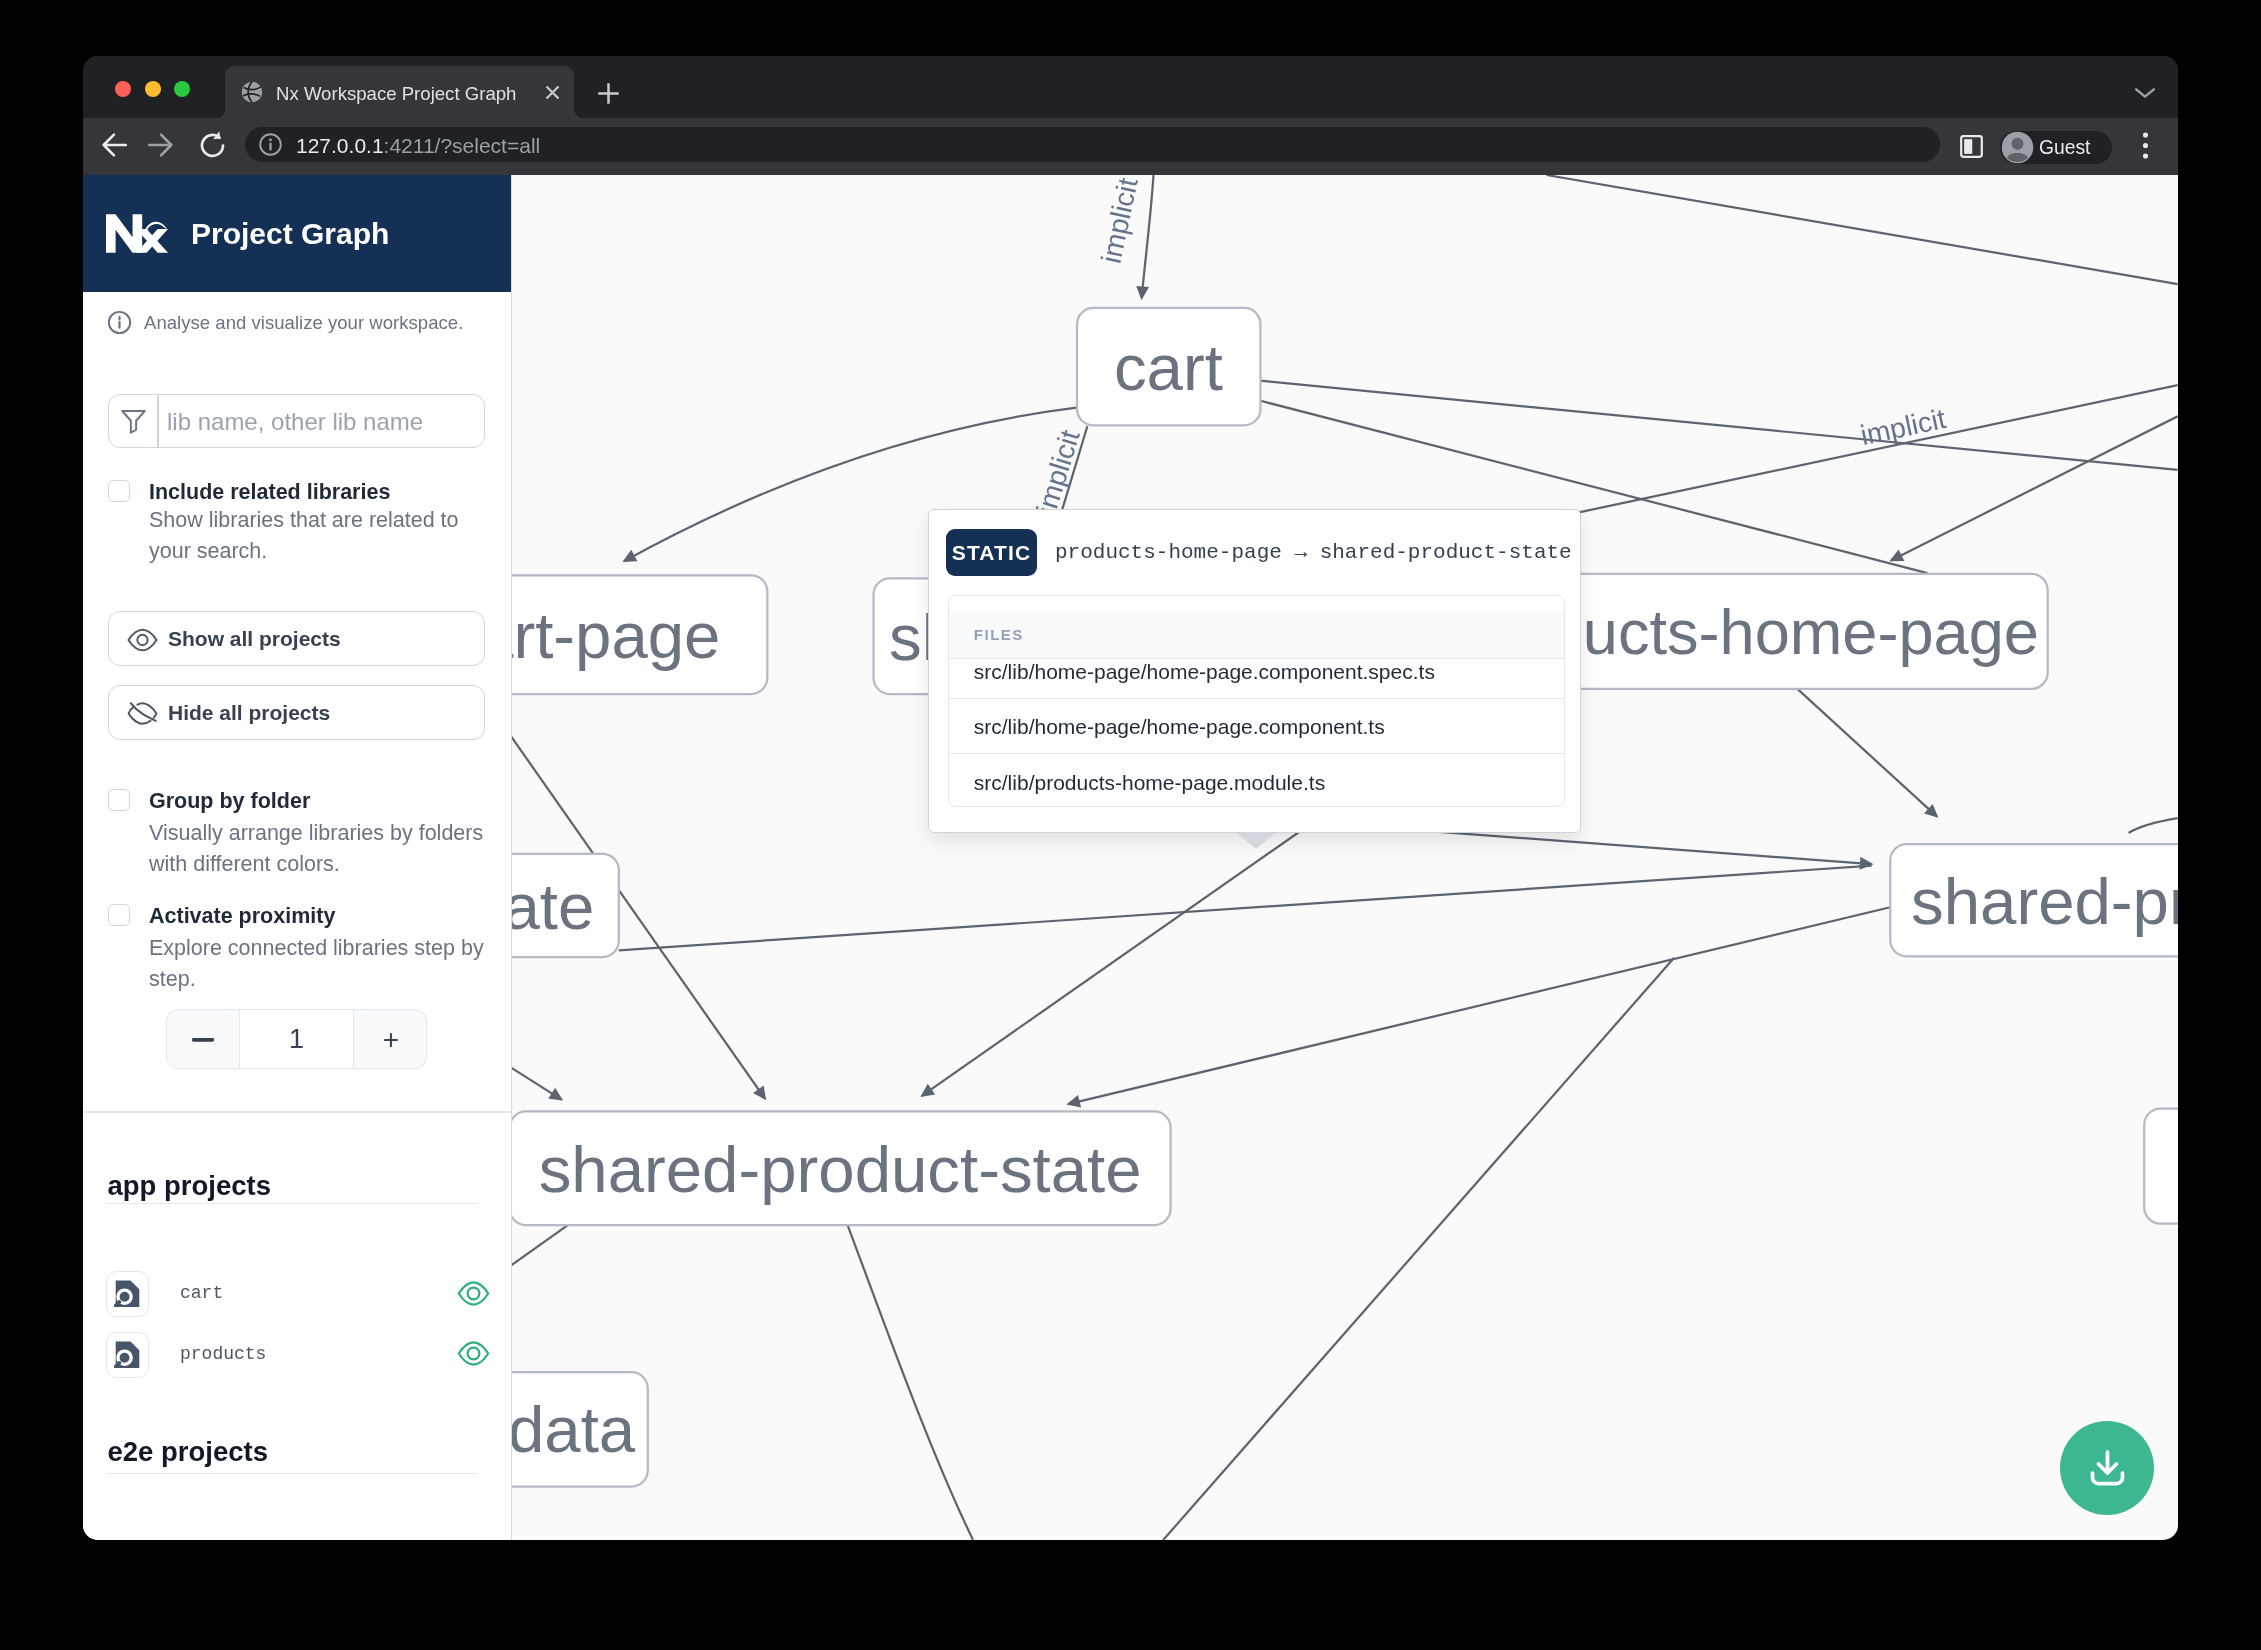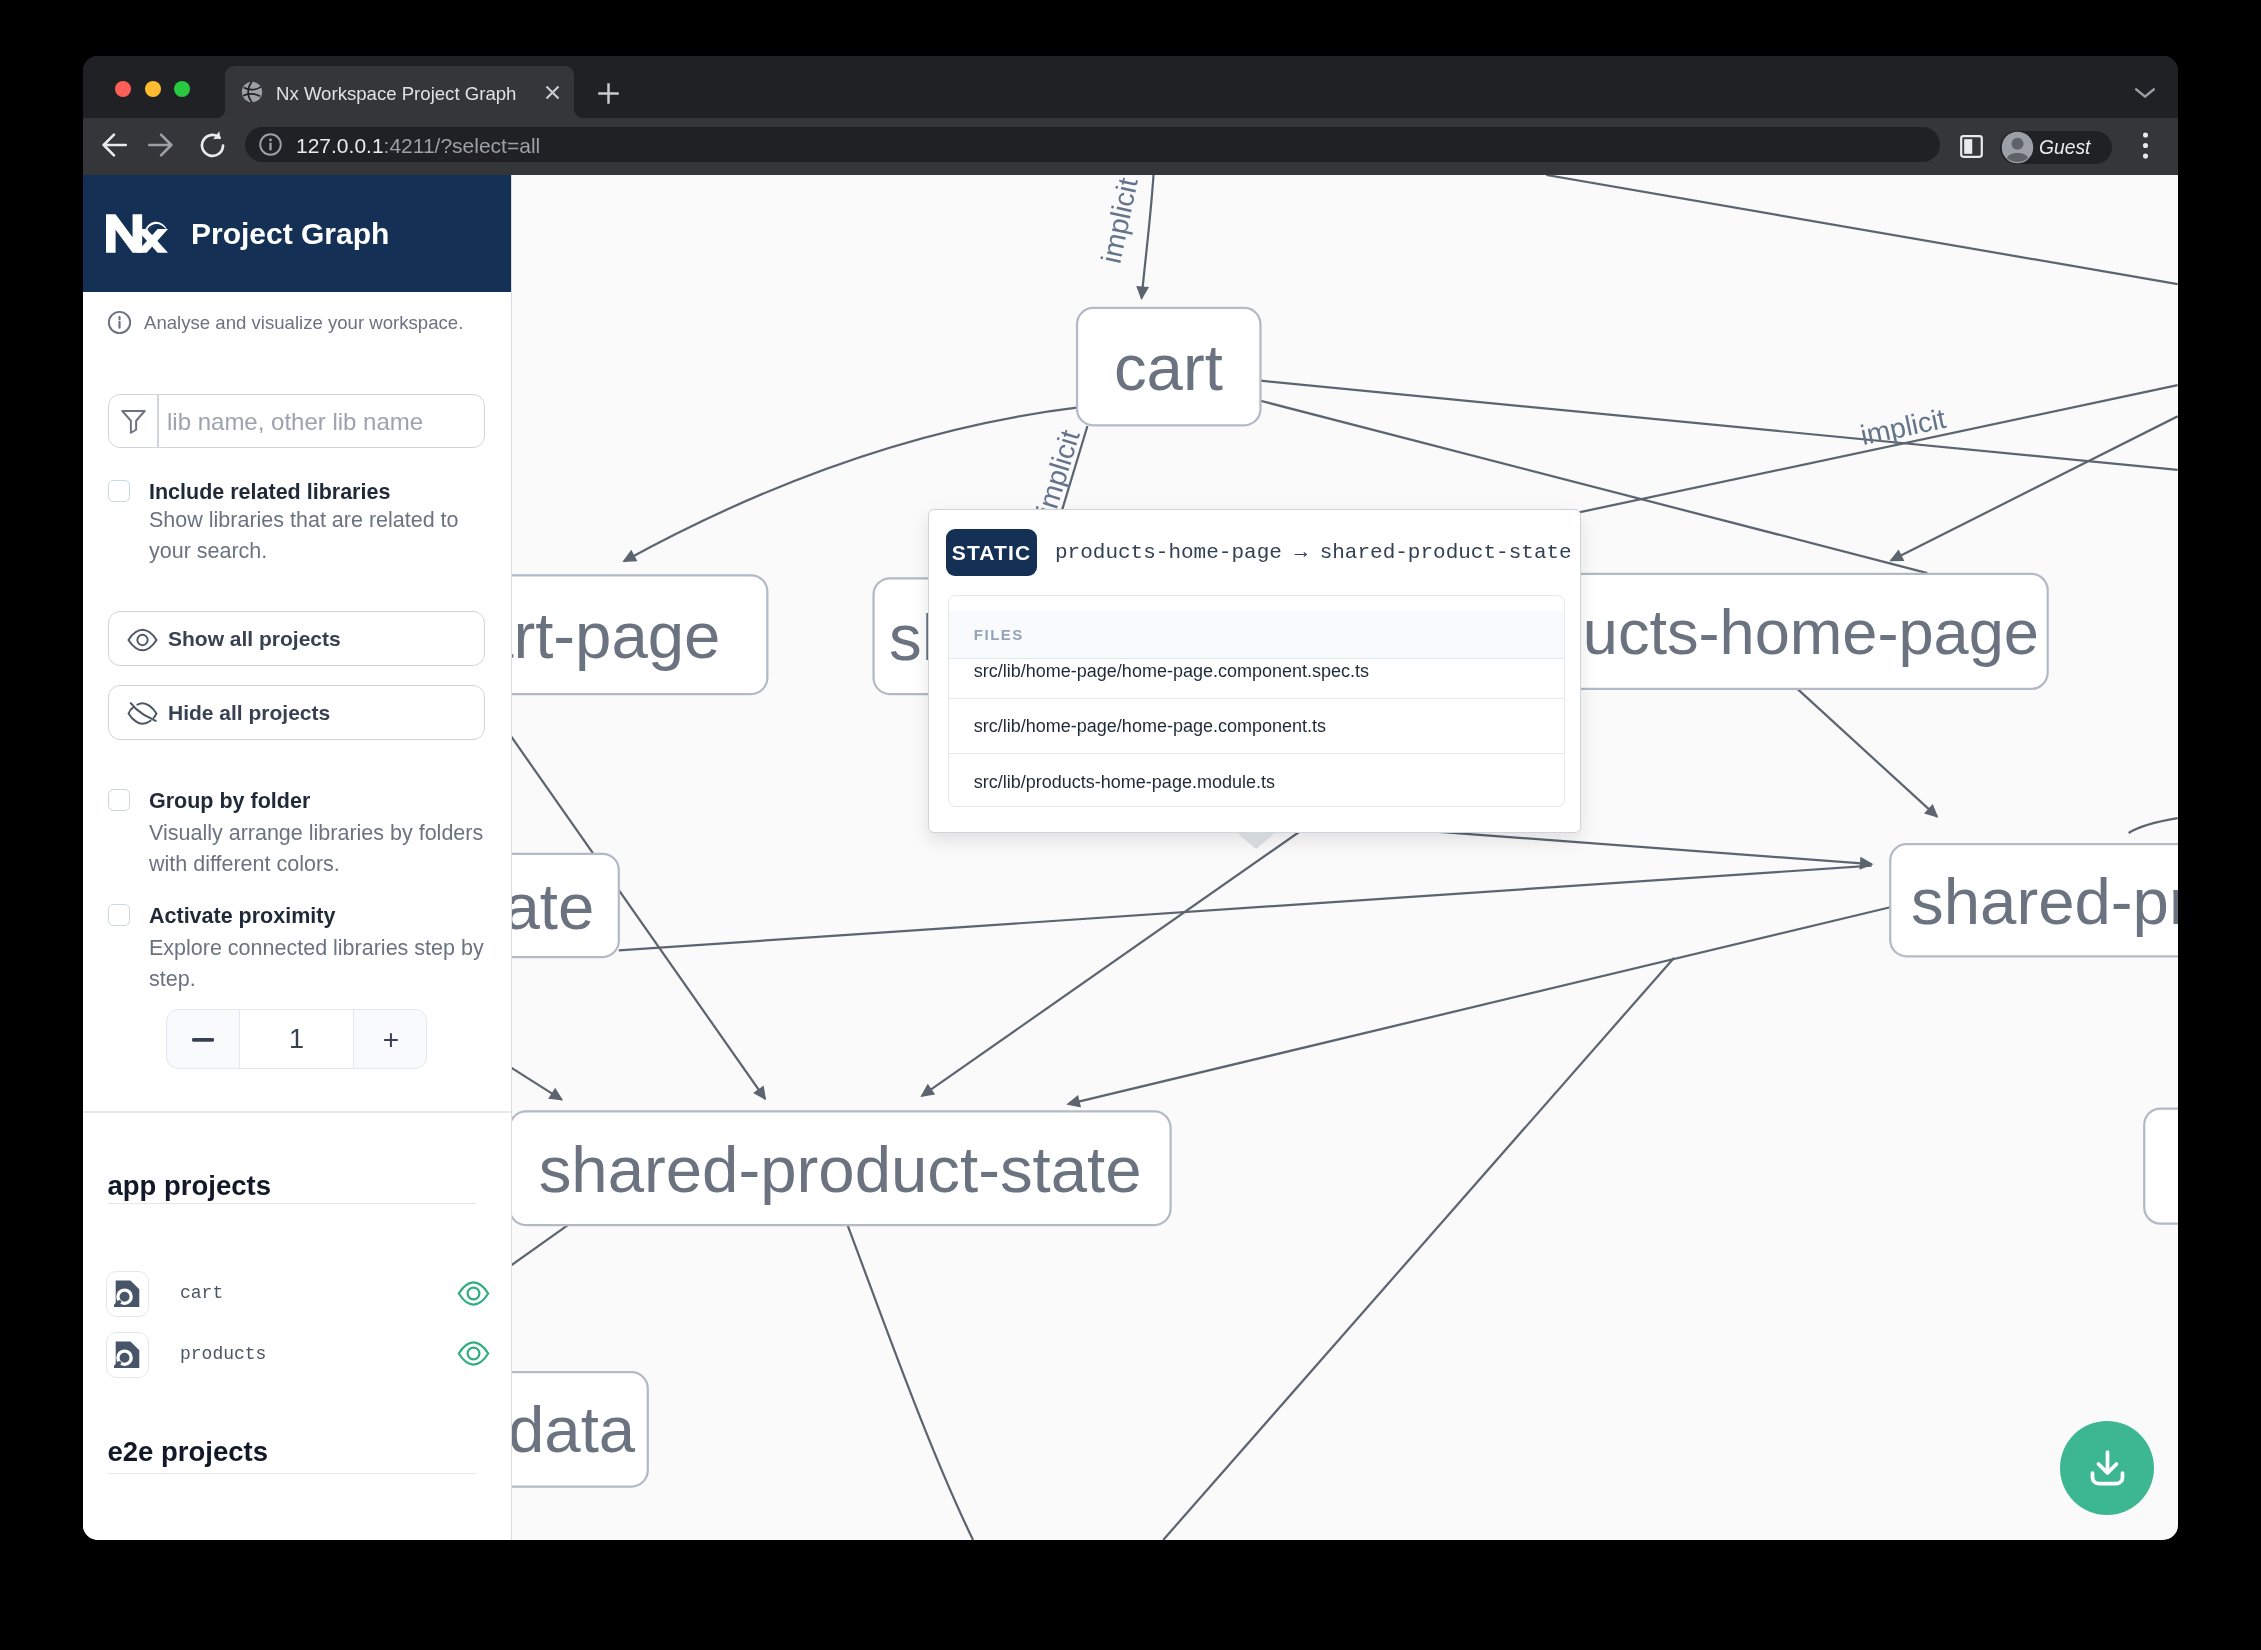--- a/index.html
+++ b/index.html
@@ -10,21 +10,21 @@
 .tl { position:absolute; top:24.5px; width:16.3px; height:16.3px; border-radius:50%; }
 #tab { position:absolute; left:142px; top:10.4px; width:349px; height:52px; background:#35363a; border-radius:9px 9px 0 0; }
 #tab::before { content:""; position:absolute; left:-10.4px; bottom:0; width:10.4px; height:10.4px; background:radial-gradient(circle at 0 0, transparent 10.4px, #35363a 10.8px); }
 #tab::after { content:""; position:absolute; right:-10.4px; bottom:0; width:10.4px; height:10.4px; background:radial-gradient(circle at 10.4px 0, transparent 10.4px, #35363a 10.8px); }
 #tabtitle { position:absolute; left:51px; top:17px; font-size:18.6px; color:#dfe1e5; white-space:nowrap; }
 
 #toolbar { position:absolute; left:0; top:62px; width:100%; height:56px; background:#35363a; }
 #urlbar { position:absolute; left:162px; top:9px; width:1695px; height:35px; border-radius:18px; background:#202124; }
 #urltext { position:absolute; left:51px; top:6.7px; font-size:21px; color:#e8eaed; white-space:nowrap; }
 #urltext span { color:#9aa0a6; }
-#guest { position:absolute; left:1917px; top:12.6px; width:112px; height:33px; border-radius:17px; background:#202124;font-style:italic; }
+#guest { position:absolute; left:1917px; top:12.6px; width:112px; height:33px; border-radius:17px; background:#202124; }
 #guesttxt { position:absolute; left:39px; top:6px; color:#e8eaed; font-size:19.3px; }
 
 #content { position:absolute; left:0; top:119px; width:2095px; height:1365px; background:#fafafa; overflow:hidden; }
 #graph { position:absolute; left:0; top:0; }
 
 #sidebar { position:absolute; left:0; top:0; width:429px; height:1365px; background:#fff; border-right:1.5px solid #d8dce1; overflow:hidden; }
 #sbhead { position:absolute; left:0; top:0; width:100%; height:117px; background:#143055; }
 #sbtitle { position:absolute; left:108px; top:42px; color:#fff; font-size:30px; font-weight:600; }
 #introtxt { position:absolute; left:61px; top:137px; font-size:18.6px; color:#6b7280; white-space:nowrap; }
 #search { position:absolute; left:25px; top:219px; width:377px; height:54px; border:1.5px solid #d1d5db; border-radius:12px; background:#fff; }
@@ -42,21 +42,21 @@
 .sechead { position:absolute; left:24.5px; font-size:27.5px; font-weight:700; color:#111827; }
 .projicon { position:absolute; left:23px; width:43px; height:46px; border:1.5px solid #e5e7eb; border-radius:10.4px; background:#fff; }
 .projname { position:absolute; left:97px; font-size:18px; color:#4b5563; font-family:"Liberation Mono", monospace; white-space:nowrap; }
 
 #tooltip { position:absolute; left:845px; top:334px; width:653px; height:324px; background:#fff; border:0.7px solid #cfd4da; border-radius:6px; box-shadow:0 7.4px 18px rgba(0,0,0,0.10); }
 #tooltip .caret { position:absolute; left:308px; top:323px; width:0; height:0; border-left:19.3px solid transparent; border-right:19.3px solid transparent; border-top:16.3px solid #d4d8dd; }
 #badge { position:absolute; left:17px; top:18.6px; width:91px; height:47px; background:#143055; border-radius:9px; color:#fff; font-weight:700; font-size:21px; letter-spacing:1.1px; text-align:center; line-height:47px; }
 #ttitle { position:absolute; left:126px; top:31px; font-family:"Liberation Mono", monospace; font-size:21px; color:#334155; white-space:nowrap; }
 #files { position:absolute; left:19.3px; top:85px; width:617px; height:212px; border:0.7px solid #e2e8f0; border-radius:7.4px; background:#fff; overflow:hidden; }
 #fhead { position:absolute; left:0; top:15px; width:100%; height:48px; background:#f8fafc; border-bottom:0.7px solid #e2e8f0; color:#94a3b8; font-weight:600; font-size:15px; letter-spacing:1.5px; line-height:48px; padding-left:24.5px; }
-.frow { position:absolute; left:0; width:100%; height:55px; font-size:18px; color:#1f2937; line-height:55px; padding-left:24.5px; white-space:nowrap; }
+.frow { position:absolute; left:0; width:100%; height:55px; font-size:21px; color:#1f2937; line-height:55px; padding-left:24.5px; white-space:nowrap; }
 
 #dl { position:absolute; left:1977px; top:1246px; width:94px; height:94px; border-radius:50%; background:#3cb792; }
 </style>
 </head>
 <body>
 <div id="win">
   <div id="tabstrip">
     <div class="tl" style="left:32px; background:#ff5f57;"></div>
     <div class="tl" style="left:62px; background:#febc2e;"></div>
     <div class="tl" style="left:91px; background:#28c840;"></div>

